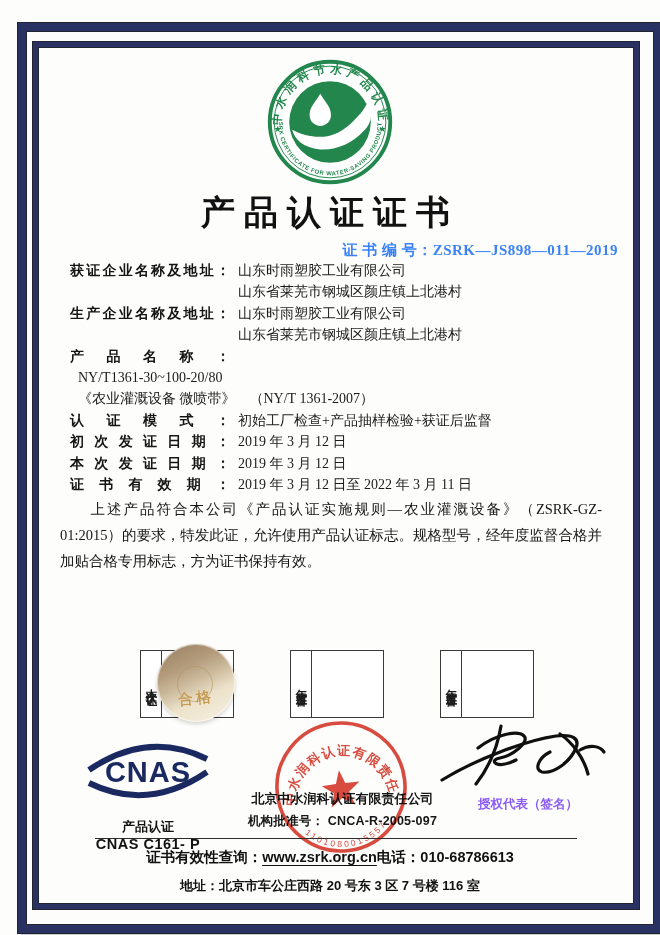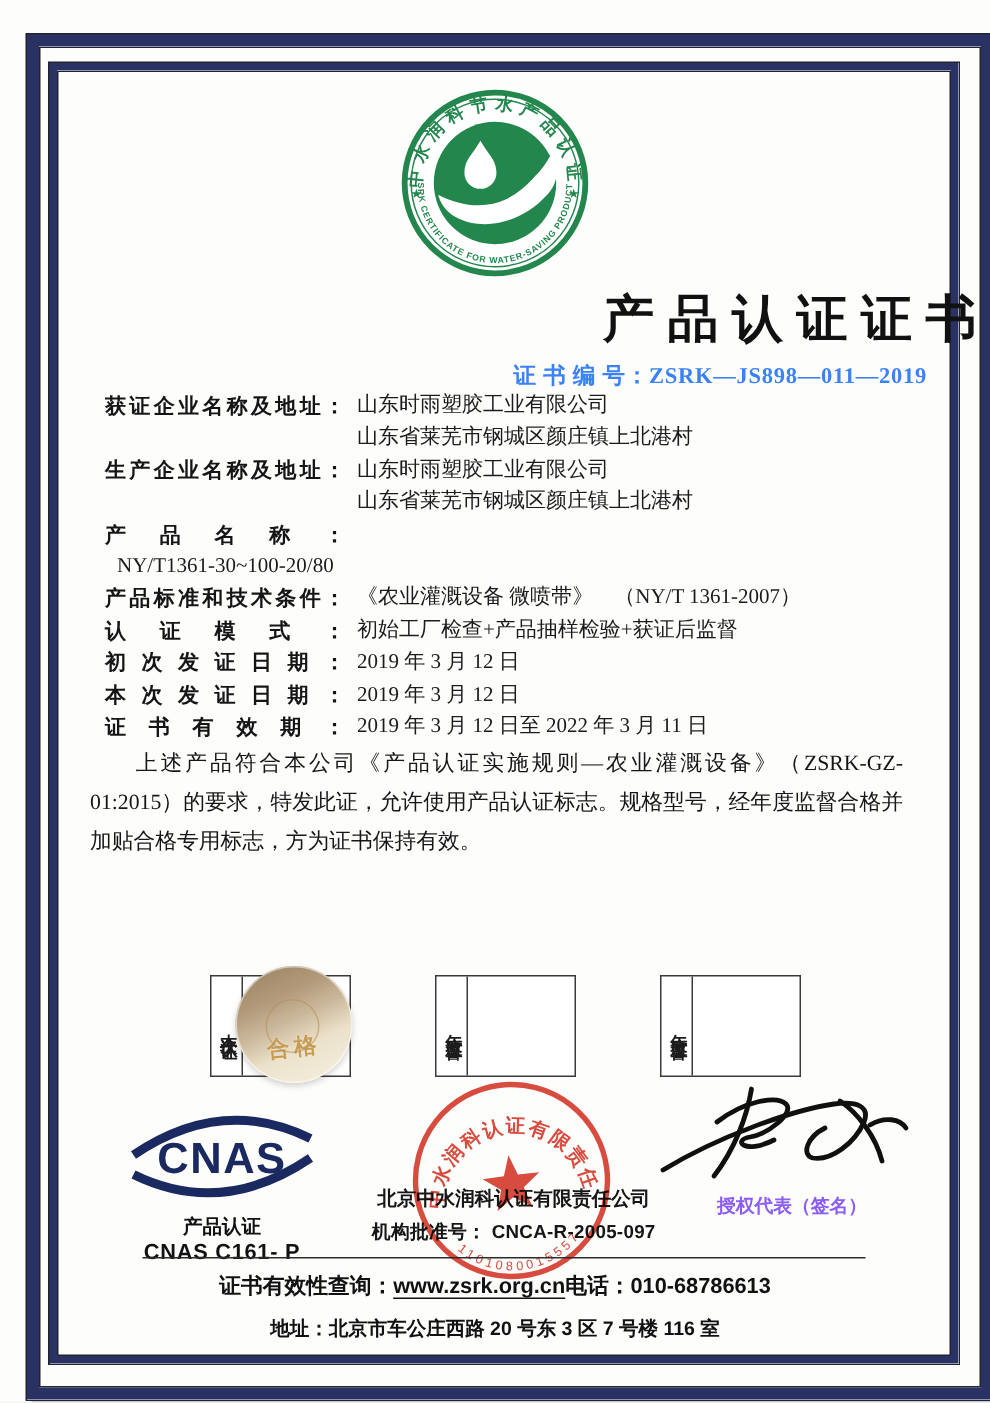--- a/index.html
+++ b/index.html
@@ -16,21 +16,21 @@
   }
   .frame-inner{
     position:absolute;left:33px;top:42px;width:596px;height:857px;
     border:5px solid #2a3263;
     box-shadow:0 0 0 1px #20242e, inset 0 0 0 1px #20242e;
   }
   
   .logo{position:absolute;left:262px;top:54px;width:136px;height:136px;}
   
   .title{
-    position:absolute;left:0;top:190px;width:100%;text-align:right;
+    position:absolute;left:0;top:190px;width:100%;text-align:center;
     font-family:"Liberation Sans","DejaVu Sans",sans-serif;
     font-size:34px;font-weight:bold;letter-spacing:9px;color:#111;
   }
   .certno{
     position:absolute;top:241px;right:42px;
     font-size:15px;font-weight:bold;letter-spacing:.5px;color:#3b82f6;
   }
   
   .fields{position:absolute;left:70px;top:260px;width:530px;}
   .frow{display:flex;align-items:flex-start;height:21.4px;line-height:21.4px;font-size:14px;}
@@ -68,21 +68,21 @@
     border:1.5px solid rgba(176,142,85,.55);
   }
   .sticker .stxt{
     position:absolute;left:0;bottom:14px;width:100%;text-align:center;
     font-family:"Liberation Sans","DejaVu Sans",sans-serif;
     font-size:15px;font-weight:bold;letter-spacing:3px;color:#c79d56;
     transform:rotate(-6deg);text-shadow:0 0 1px rgba(255,255,255,.8);
   }
   
   .cnas{position:absolute;left:83px;top:740px;width:130px;text-align:center;}
-  .cnas .l1{font-family:"Liberation Sans","DejaVu Sans",sans-serif;font-size:13px;font-weight:bold;margin-top:2px;color:#111;}
+  .cnas .l1{font-family:"Liberation Sans","DejaVu Sans",sans-serif;font-size:13px;font-weight:bold;margin-top:12px;color:#111;}
   .cnas .l2{font-family:"Liberation Sans","DejaVu Sans",sans-serif;font-size:14.5px;font-weight:bold;letter-spacing:.5px;color:#111;}
   .issuer{position:absolute;left:235px;top:790px;width:215px;text-align:center;
     font-family:"Liberation Sans","DejaVu Sans",sans-serif;font-weight:bold;color:#161616;}
   .issuer .iname{font-size:13px;}
   .issuer .iappr{font-size:12.5px;margin-top:5px;letter-spacing:.2px;}
   .seal{position:absolute;left:266px;top:712px;width:150px;height:150px;mix-blend-mode:multiply;opacity:.92;}
   .sign{position:absolute;left:438px;top:722px;width:175px;height:72px;}
   .signlabel{
     position:absolute;left:448px;top:796px;width:160px;text-align:center;
     font-family:Liberation Serif, serif;font-size:12.5px;font-weight:bold;color:#8b5cf6;
@@ -149,21 +149,20 @@
         <span class="flabel"></span>
         <span class="fvalue">山东省莱芜市钢城区颜庄镇上北港村</span>
       </div>
     <div class="frow">
         <span class="flabel">产品名称：</span>
       </div>
     <div class="frow">
         <span class="fvalue">NY/T1361-30~100-20/80</span>
       </div>
     <div class="frow">
-        <span class="flabel">产品标准和技术条件：</span>
         <span class="fvalue">《农业灌溉设备 微喷带》　（NY/T 1361-2007）</span>
       </div>
     <div class="frow">
         <span class="flabel">认证模式：</span>
         <span class="fvalue">初始工厂检查+产品抽样检验+获证后监督</span>
       </div>
     <div class="frow">
         <span class="flabel">初次发证日期：</span>
         <span class="fvalue">2019 年 3 月 12 日</span>
       </div>

